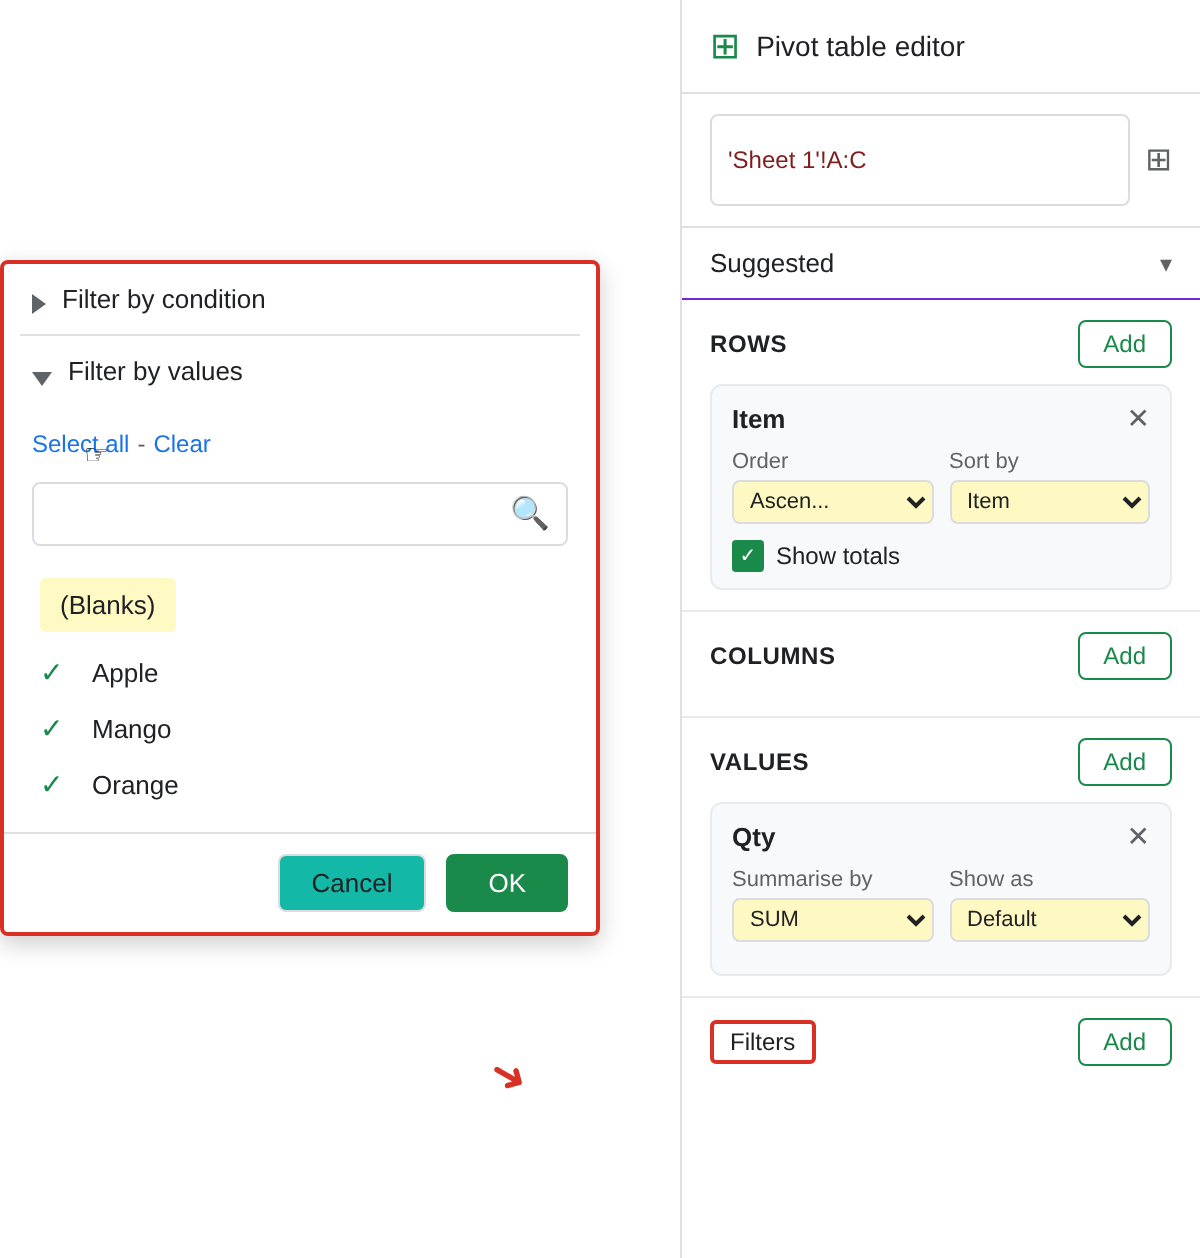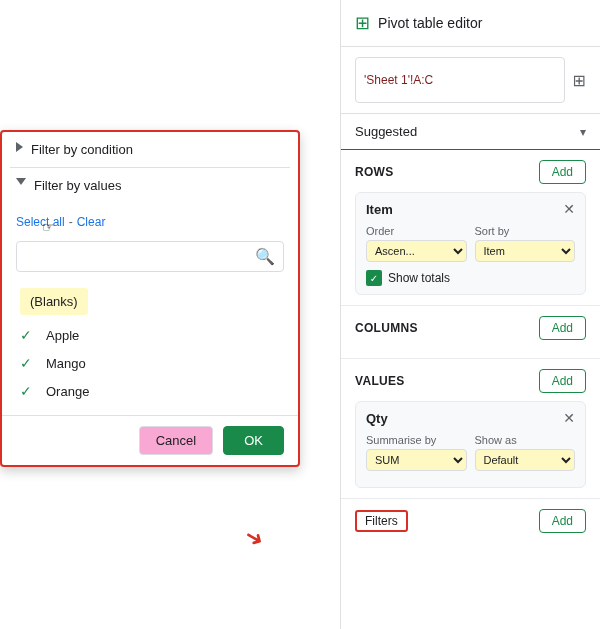--- a/index.html
+++ b/index.html
@@ -257,21 +257,21 @@
       width: 300px;
       background: #fff;
       border: 2px solid #d93025;
       border-radius: 4px;
       box-shadow: 0 4px 12px rgba(0,0,0,0.2);
       z-index: 10;
     }
 
     .filter-section-item {
       display: flex;
-      align-items: flex-start;
+      align-items: flex-end;
       padding: 10px 14px;
       gap: 8px;
       cursor: pointer;
     }
 
     .triangle-right {
       width: 0;
       height: 0;
       border-top: 5px solid transparent;
       border-bottom: 5px solid transparent;
@@ -395,21 +395,21 @@
 
     .action-buttons {
       display: flex;
       justify-content: flex-end;
       padding: 10px 14px;
       gap: 10px;
       border-top: 1px solid #e0e0e0;
     }
 
     .cancel-btn {
-      background: #f9a8d4;
+      background: #14b8a6;
       border: 1px solid #dadce0;
       color: #202124;
       border-radius: 4px;
       padding: 6px 16px;
       font-size: 13px;
       cursor: pointer;
     }
 
     .ok-btn {
       background: #1a8a4a;

